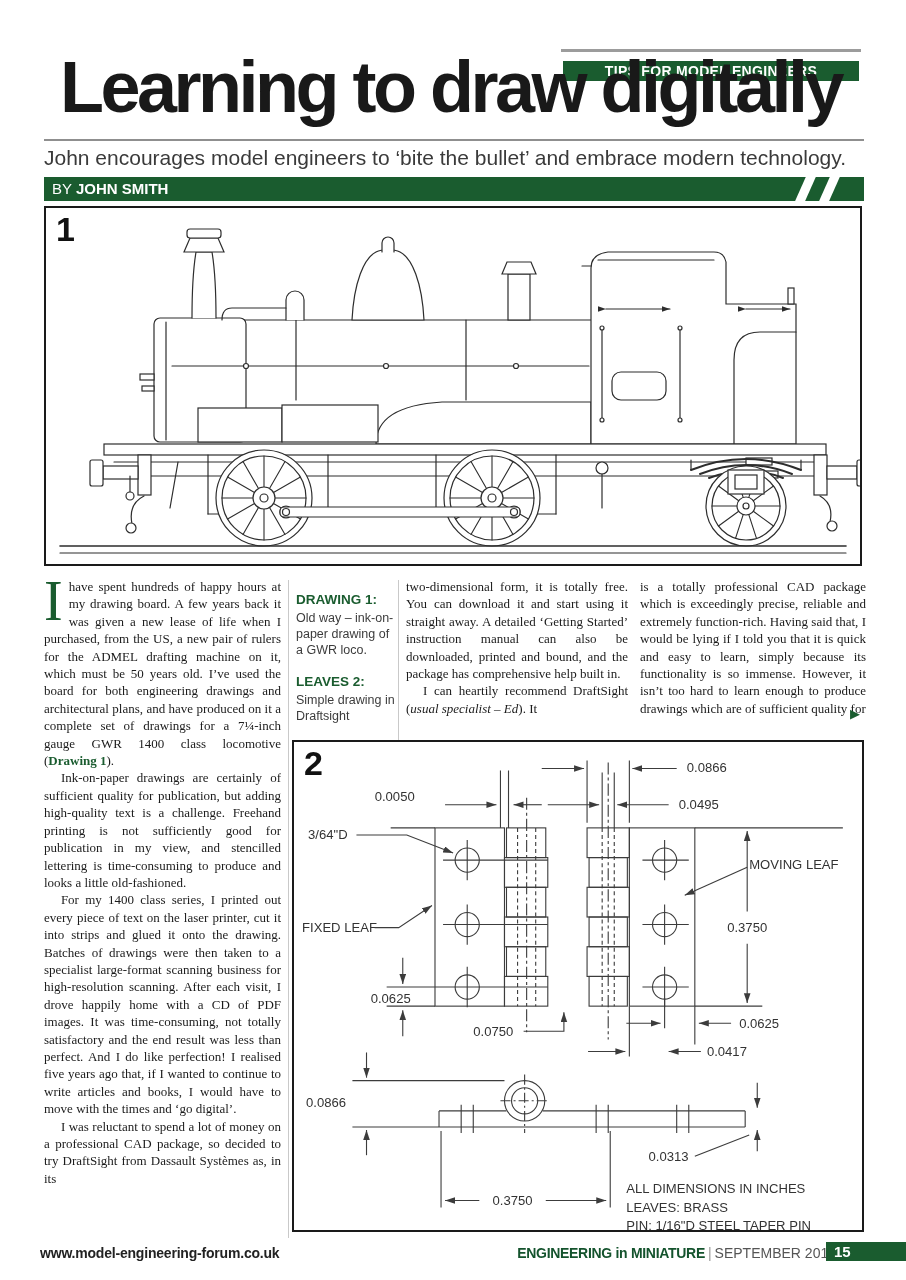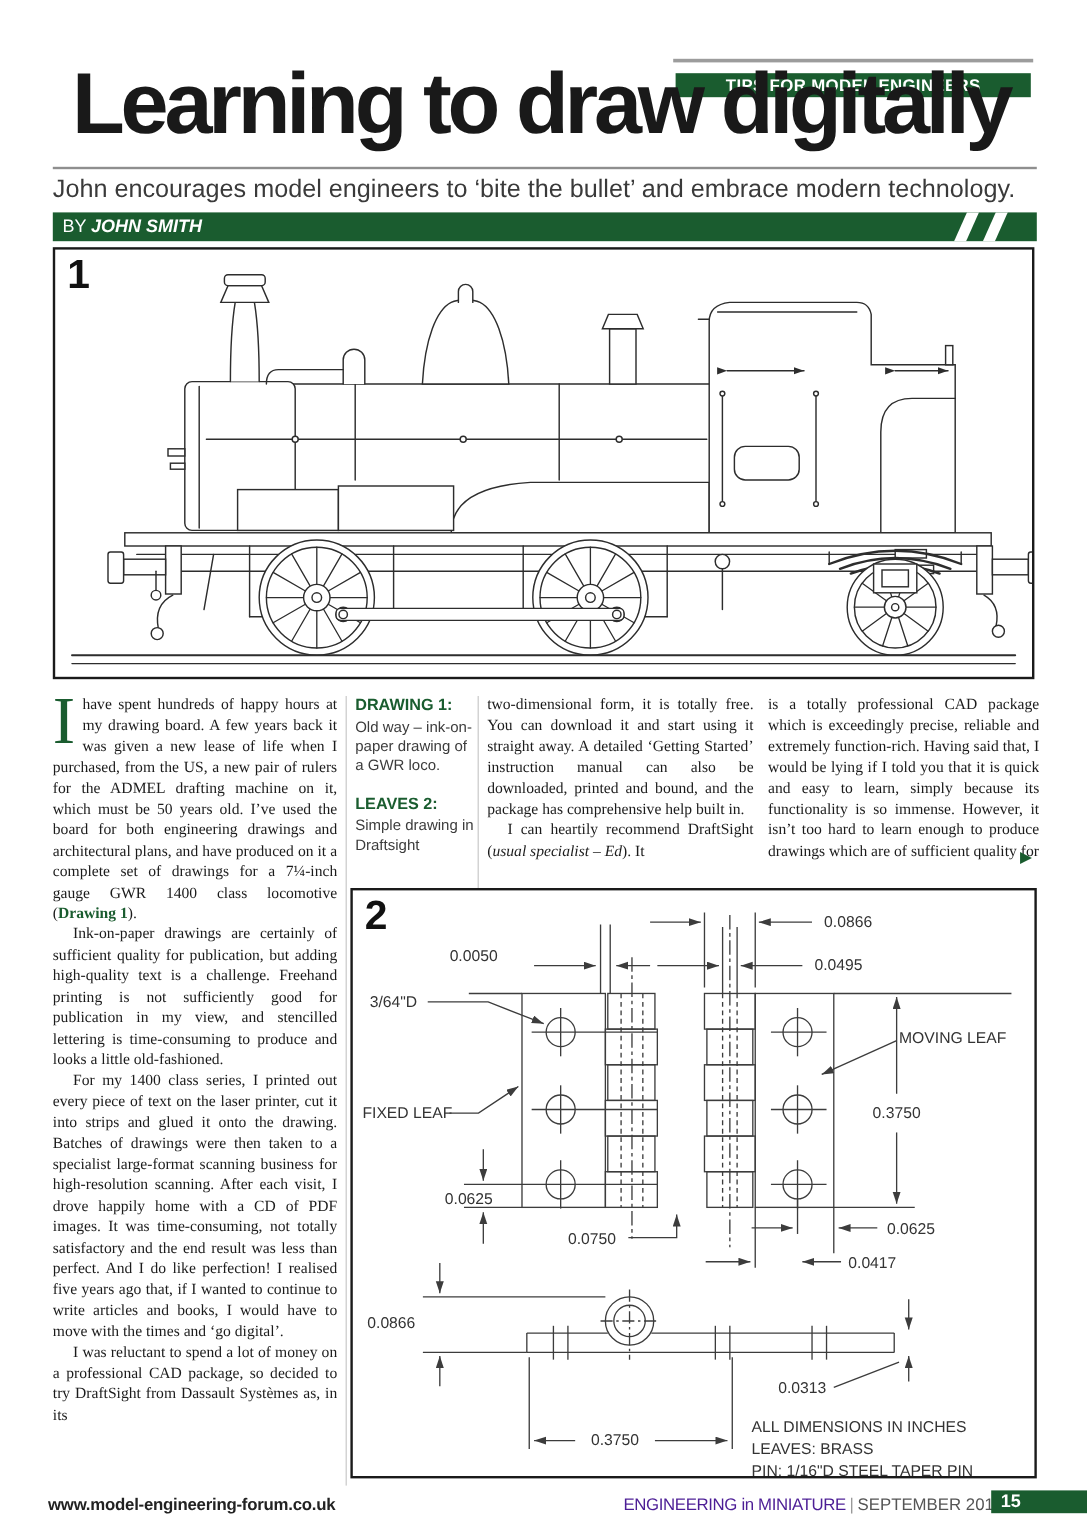--- a/index.html
+++ b/index.html
@@ -10,21 +10,21 @@
           color:#fff;font-weight:700;font-size:14px;letter-spacing:.3px;text-align:center;line-height:20px;margin-top:34px;}
   .banner-rule{position:absolute;left:561px;top:49px;width:300px;height:3px;background:#9c9c9c;}
   .headline{position:absolute;left:60px;top:46px;width:820px;font-size:72px;font-weight:700;
             letter-spacing:-3.5px;color:#191919;white-space:nowrap;}
   .rule1{position:absolute;left:44px;top:139px;width:820px;height:2px;background:#8f8f8f;}
   .standfirst{position:absolute;left:44px;top:146px;width:820px;text-align:left;
               font-size:21px;color:#3a3a3a;}
   .byline-bar{position:absolute;left:44px;top:177px;width:820px;height:24px;background:#1a5c2f;
               color:#fff;font-size:15px;line-height:24px;padding:0;overflow:hidden;}
   .byline-bar .inner{padding-left:8px;}
-  .byline-bar b{font-weight:700;font-style:italic;}
+  .byline-bar b{font-weight:700;}
   .slash{position:absolute;top:-2px;width:10px;height:30px;background:#fff;transform:skewX(-24deg);}
   .slash.s1{right:30px;} .slash.s2{right:54px;}
   
   .figure{position:absolute;background:#fff;border:2px solid #1a1a1a;}
   .fig1{left:44px;top:206px;width:814px;height:356px;}
   .fig-num{position:absolute;left:10px;top:2px;font-size:34px;font-weight:700;color:#111;z-index:5;}
   .figure svg{position:absolute;left:0;top:0;width:100%;height:100%;}
   
   .article{position:absolute;left:44px;top:578px;width:820px;height:662px;}
   .bodycol{position:absolute;top:0;font-family:"Liberation Serif",serif;font-size:13px;
@@ -33,28 +33,28 @@
   .col3{left:362px;width:222px;height:160px;}
   .col4{left:596px;width:226px;height:158px;}
   .vrule{position:absolute;width:1px;background:#c9c9c9;top:2px;}
   .vr1{left:244px;height:658px;}
   .vr2{left:354px;height:160px;}
   .bodycol p{margin:0;text-indent:1.3em;}
   .bodycol p.noindent{text-indent:0;}
   .dropcap{float:left;color:#1a5c2f;font-size:56px;line-height:42px;padding:2px 6px 0 0;font-weight:400;}
   .green-ref{color:#1a5c2f;font-weight:700;}
   .capcol{position:absolute;left:252px;top:2px;width:100px;font-size:12.5px;line-height:16px;color:#3c3c3c;}
-  .capcol .cap-title{color:#1a5c2f;font-weight:700;font-size:13.5px;margin:0 0 2px 0;}
+  .capcol .cap-title{color:#1a5c2f;font-weight:700;font-size:13.5px;margin:12px 0 2px 0;}
   .capcol p{margin:0 0 16px 0;}
   .fig2{left:248px;top:162px;width:568px;height:488px;border-width:2px;}
   .cont-arrow{position:absolute;left:806px;top:128px;color:#1a5c2f;font-size:13px;}
   
   .footer-left{position:absolute;left:40px;top:1245px;font-size:14px;font-weight:700;color:#222;letter-spacing:-.2px;}
   .footer-right{position:absolute;right:70px;top:1245px;font-size:14px;color:#555;}
-  .footer-right b{color:#4c1d95;font-weight:400;letter-spacing:-.3px;}
+  .footer-right b{color:#14532d;font-weight:700;letter-spacing:-.3px;}
   .footer-right .sep{color:#999;padding:0 3px;}
   .page-box{position:absolute;right:0;top:1242px;width:80px;height:19px;background:#1a5c2f;
             color:#fff;font-size:15px;font-weight:700;line-height:19px;padding-left:8px;box-sizing:border-box;}
 </style>
 </head>
 <body>
 
 <div class="page">
 
   <div class="banner">TIPS FOR MODEL ENGINEERS</div>

